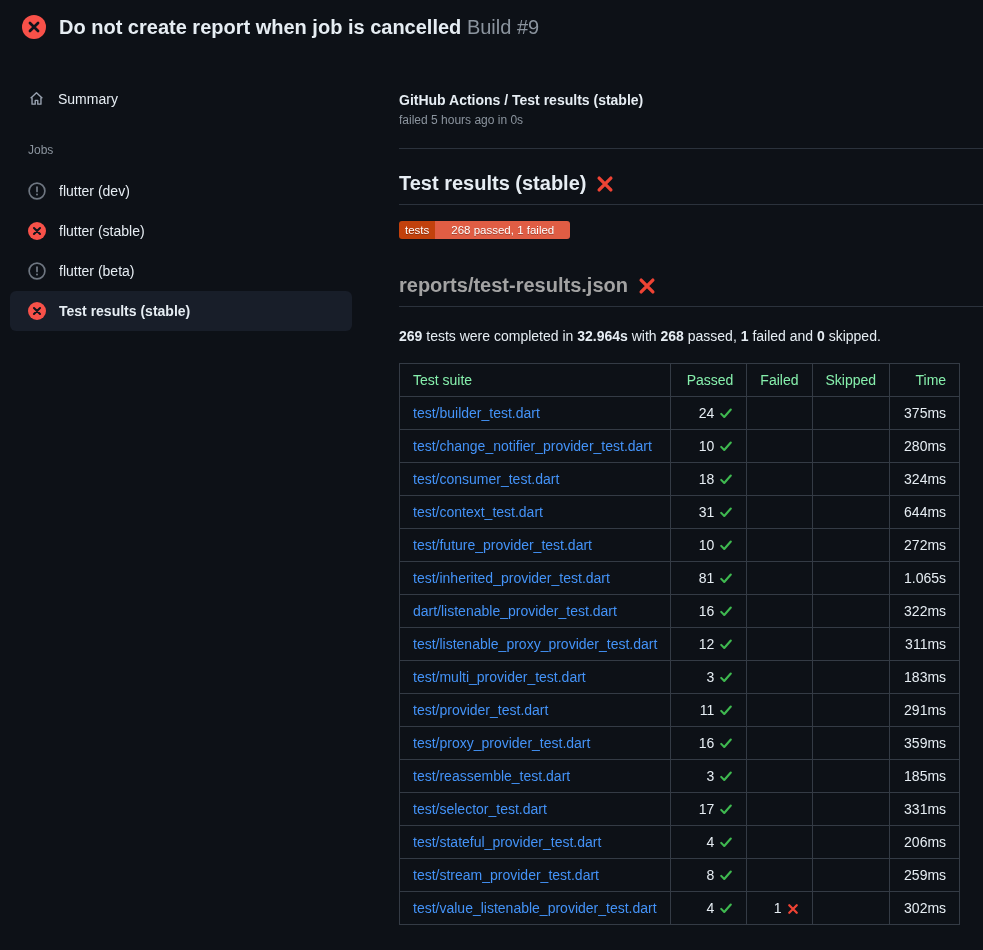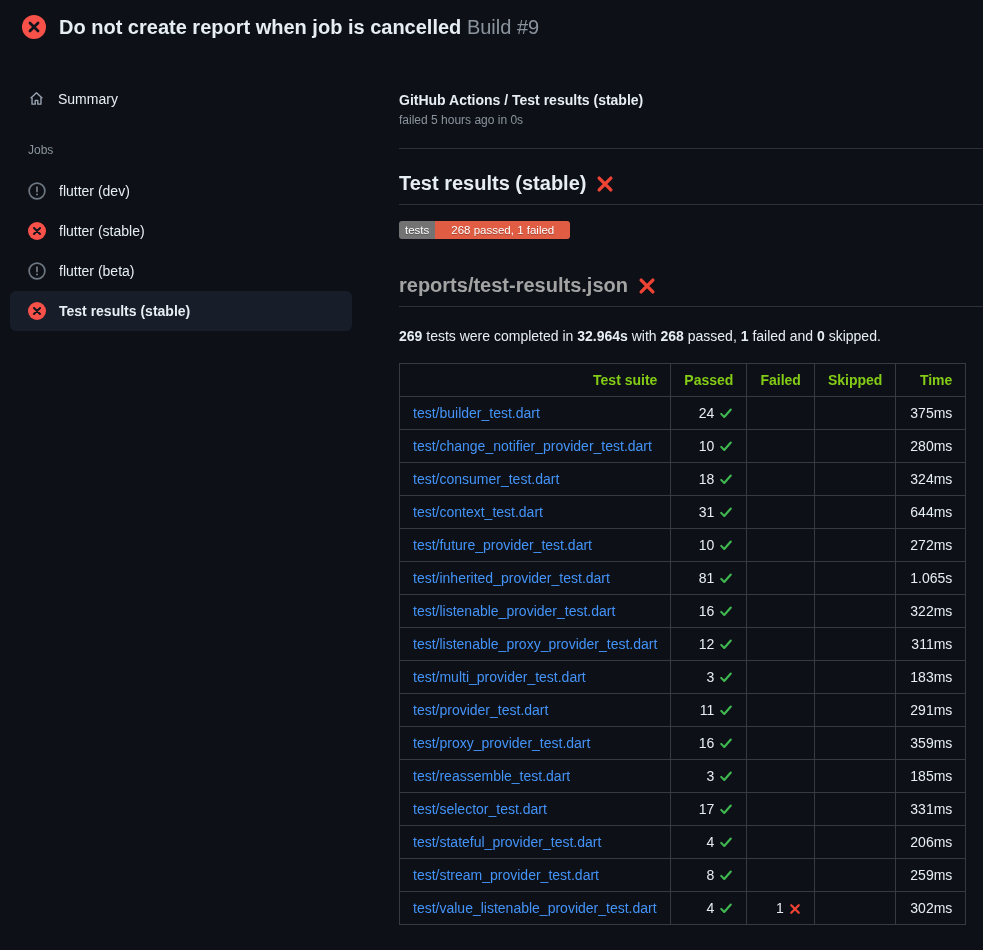--- a/index.html
+++ b/index.html
@@ -53,36 +53,36 @@
     padding-bottom:9px; border-bottom:1px solid #2b323c;
   }
   .h2 a { color:#a3a3a3; text-decoration:none; cursor:pointer; }
 
   
   .badge {
     margin-top:16px; display:inline-flex; border-radius:3px; overflow:hidden;
     font-size:11.5px; line-height:18px; color:#fff;
     text-shadow:0 1px 0 rgba(1,1,1,0.3); white-space:nowrap;
   }
-  .badge .l { background:#737373; padding:0 6px; }
+  .badge .l { background:#c2410c; padding:0 6px; }
   .badge .r { background:#e05d44; padding:0 16px; }
 
   .summary-line { margin:21px 0 0 0; font-size:14px; color:#e6edf3; }
   .summary-line b { font-weight:700; }
 
   
   table.results {
     margin-top:19px; border-collapse:collapse; table-layout:fixed;
     font-size:14px;
   }
   table.results th, table.results td {
     border:1px solid #343b45; height:33px; box-sizing:border-box;
     padding:0 13px; white-space:nowrap; overflow:hidden;
   }
-  table.results th { font-weight:700; color:#84cc16;text-align:right; }
+  table.results th { font-weight:400; color:#86efac; }
   th.col-suite { width:269px; text-align:left; }
   th.col-num   { text-align:right; }
   .w-passed  { width:76px; }
   .w-failed  { width:64px; }
   .w-skipped { width:77px; }
   .w-time    { width:70px; }
   td.suite a { color:#4493f8; text-decoration:none; cursor:pointer; }
   td.num { text-align:right; color:#e6edf3; }
   td.num svg { vertical-align:-2px; margin-left:5px; }
 </style>
@@ -244,21 +244,21 @@
           <td class="suite"><a>test/inherited_provider_test.dart</a></td>
           <td class="num"><span>81</span><svg width="14" height="14" viewBox="0 0 16 16">
                 <path d="M2.5 9l3.5 3.5L13.5 4" fill="none" stroke="#3fb950" stroke-width="2.4" stroke-linecap="round" stroke-linejoin="round"></path>
               </svg></td>
           <td class="num"><span></span></td>
           <td class="num"><span></span></td>
           <td class="num">1.065s</td>
         </tr>
 
         <tr>
-          <td class="suite"><a>test/listenable_provider_test.dart</a></td>
+          <td class="suite"><a>dart/listenable_provider_test.dart</a></td>
           <td class="num"><span>16</span><svg width="14" height="14" viewBox="0 0 16 16">
                 <path d="M2.5 9l3.5 3.5L13.5 4" fill="none" stroke="#3fb950" stroke-width="2.4" stroke-linecap="round" stroke-linejoin="round"></path>
               </svg></td>
           <td class="num"><span></span></td>
           <td class="num"><span></span></td>
           <td class="num">322ms</td>
         </tr>
 
         <tr>
           <td class="suite"><a>test/listenable_proxy_provider_test.dart</a></td>

